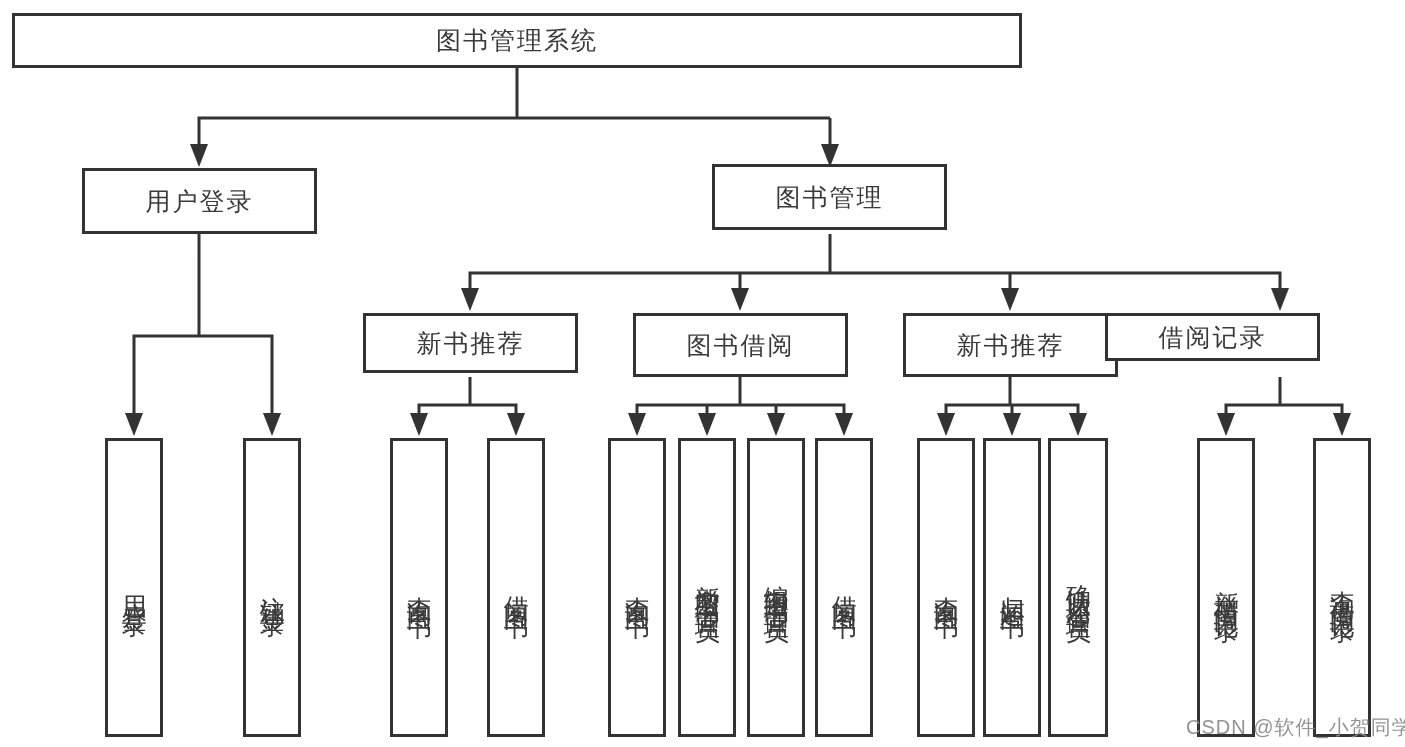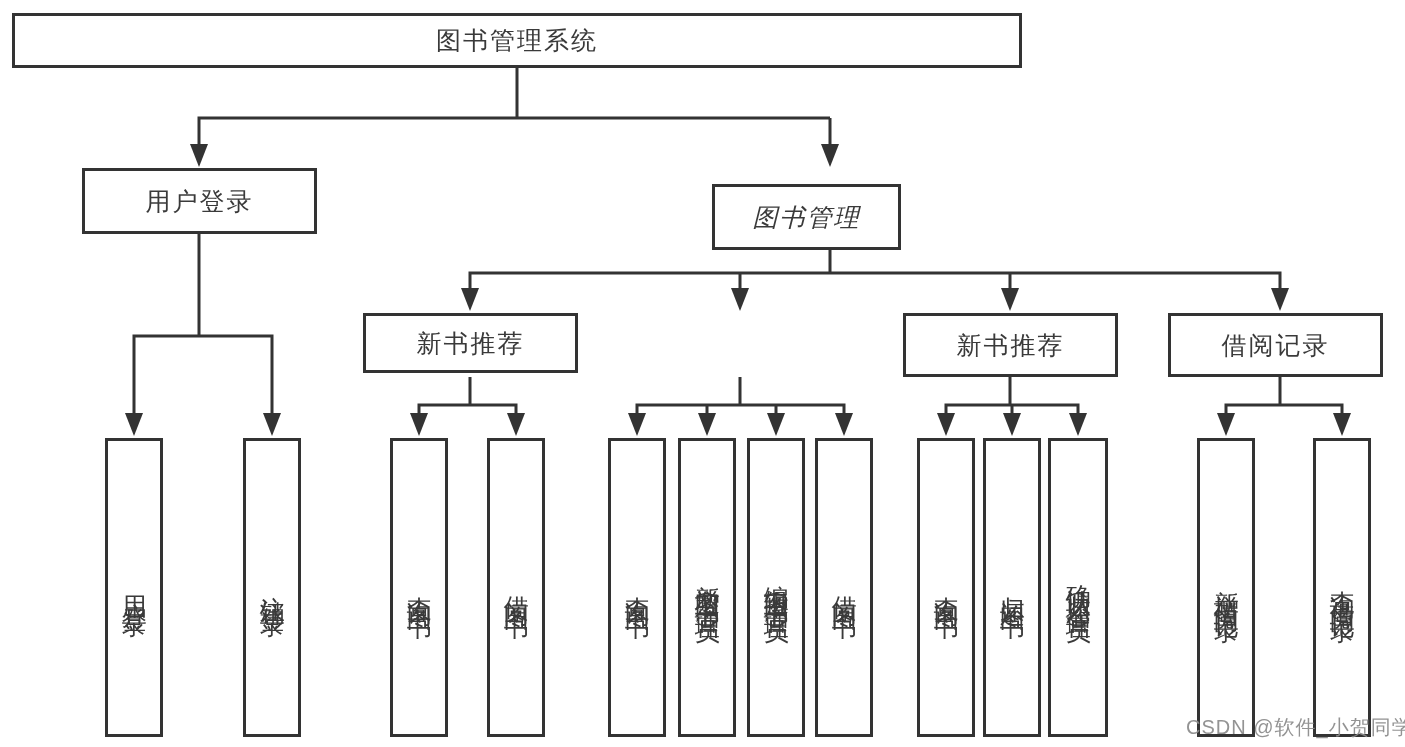--- a/index.html
+++ b/index.html
@@ -109,31 +109,34 @@
     </g>
   </svg>
 
   <div class="node" style="left:12px; top:13px; width:1010px; height:55px;">
     <span class="lbl">图书管理系统</span>
   </div>
 
   <div class="node" style="left:82px; top:168px; width:235px; height:66px;">
     <span class="lbl">用户登录</span>
   </div>
-  <div class="node" style="left:712px; top:184px; width:189px; height:66px;font-style:italic;">
+  <div class="node" style="left:712px; top:164px; width:235px; height:66px;">
     <span class="lbl">图书管理</span>
   </div>
 
   <div class="node" style="left:363px; top:313px; width:215px; height:60px;">
     <span class="lbl">新书推荐</span>
   </div>
+  <div class="node" style="left:633px; top:313px; width:215px; height:64px;">
+    <span class="lbl">图书借阅</span>
+  </div>
   <div class="node" style="left:903px; top:313px; width:215px; height:64px;">
     <span class="lbl">新书推荐</span>
   </div>
-  <div class="node" style="left:1168px; top:313px; width:215px; height:64px;">
+  <div class="node" style="left:1105px; top:313px; width:215px; height:48px;">
     <span class="lbl">借阅记录</span>
   </div>
 
   <div class="node leaf" style="left:105px; top:438px;">
     <span class="vlbl">用户登录</span>
   </div>
   <div class="node leaf" style="left:243px; top:438px;">
     <span class="vlbl">注销登录</span>
   </div>
   <div class="node leaf" style="left:390px; top:438px;">

